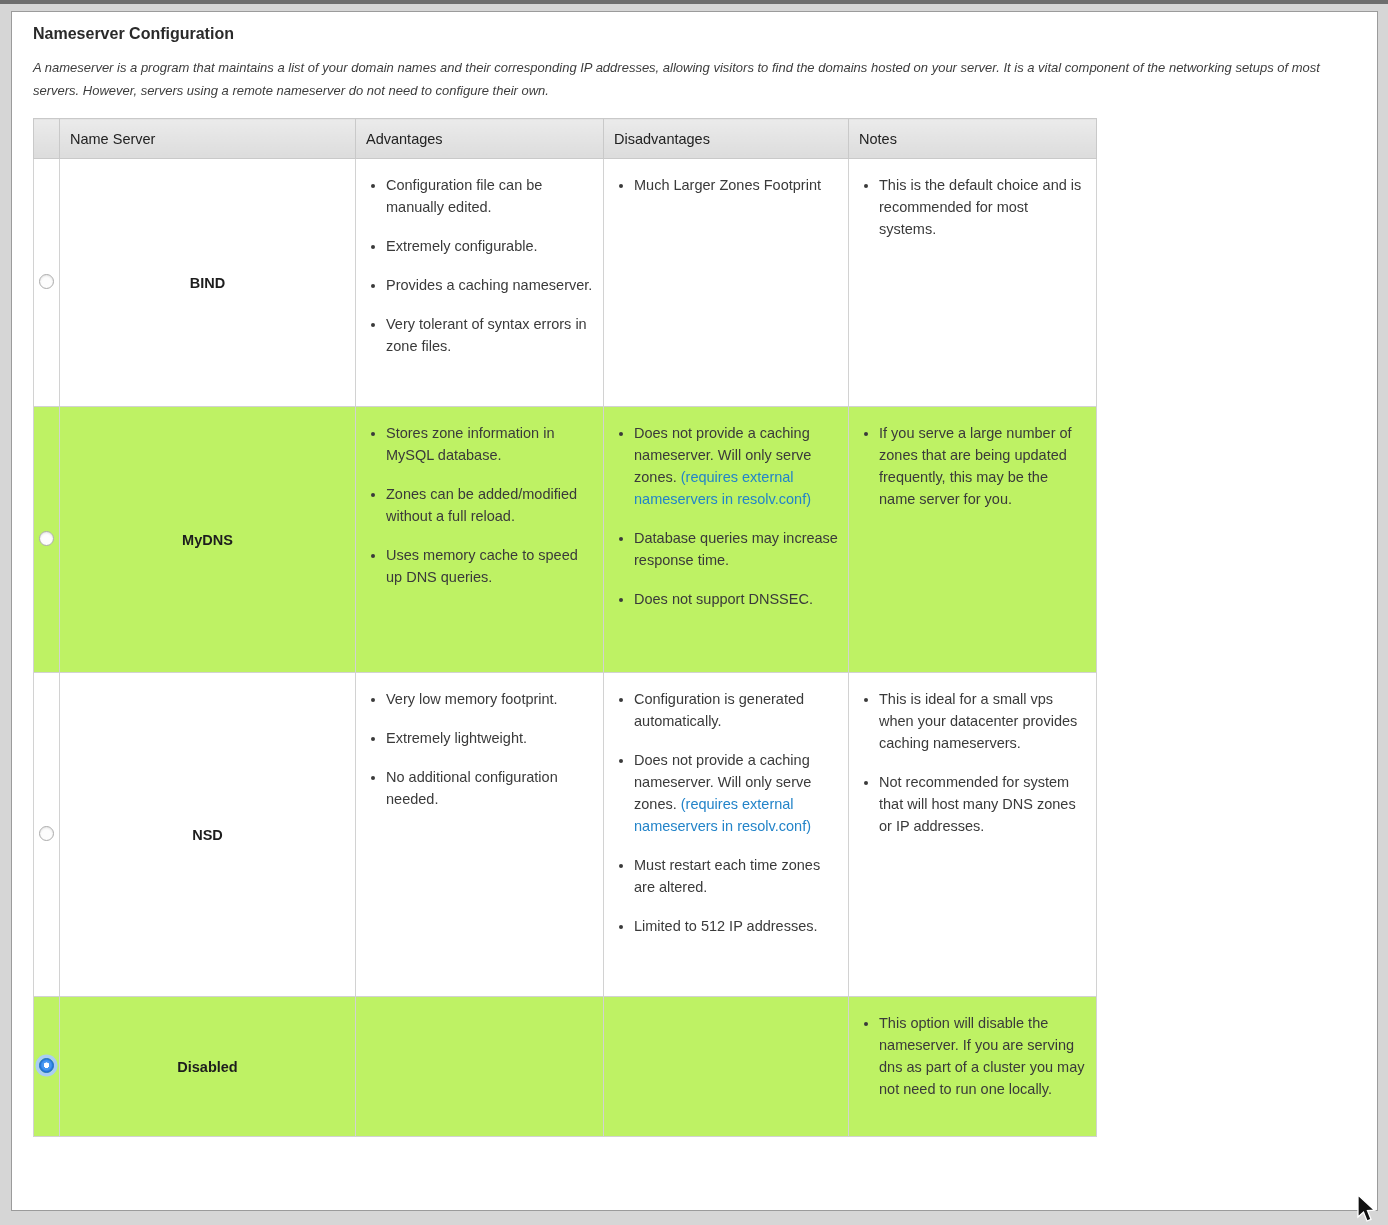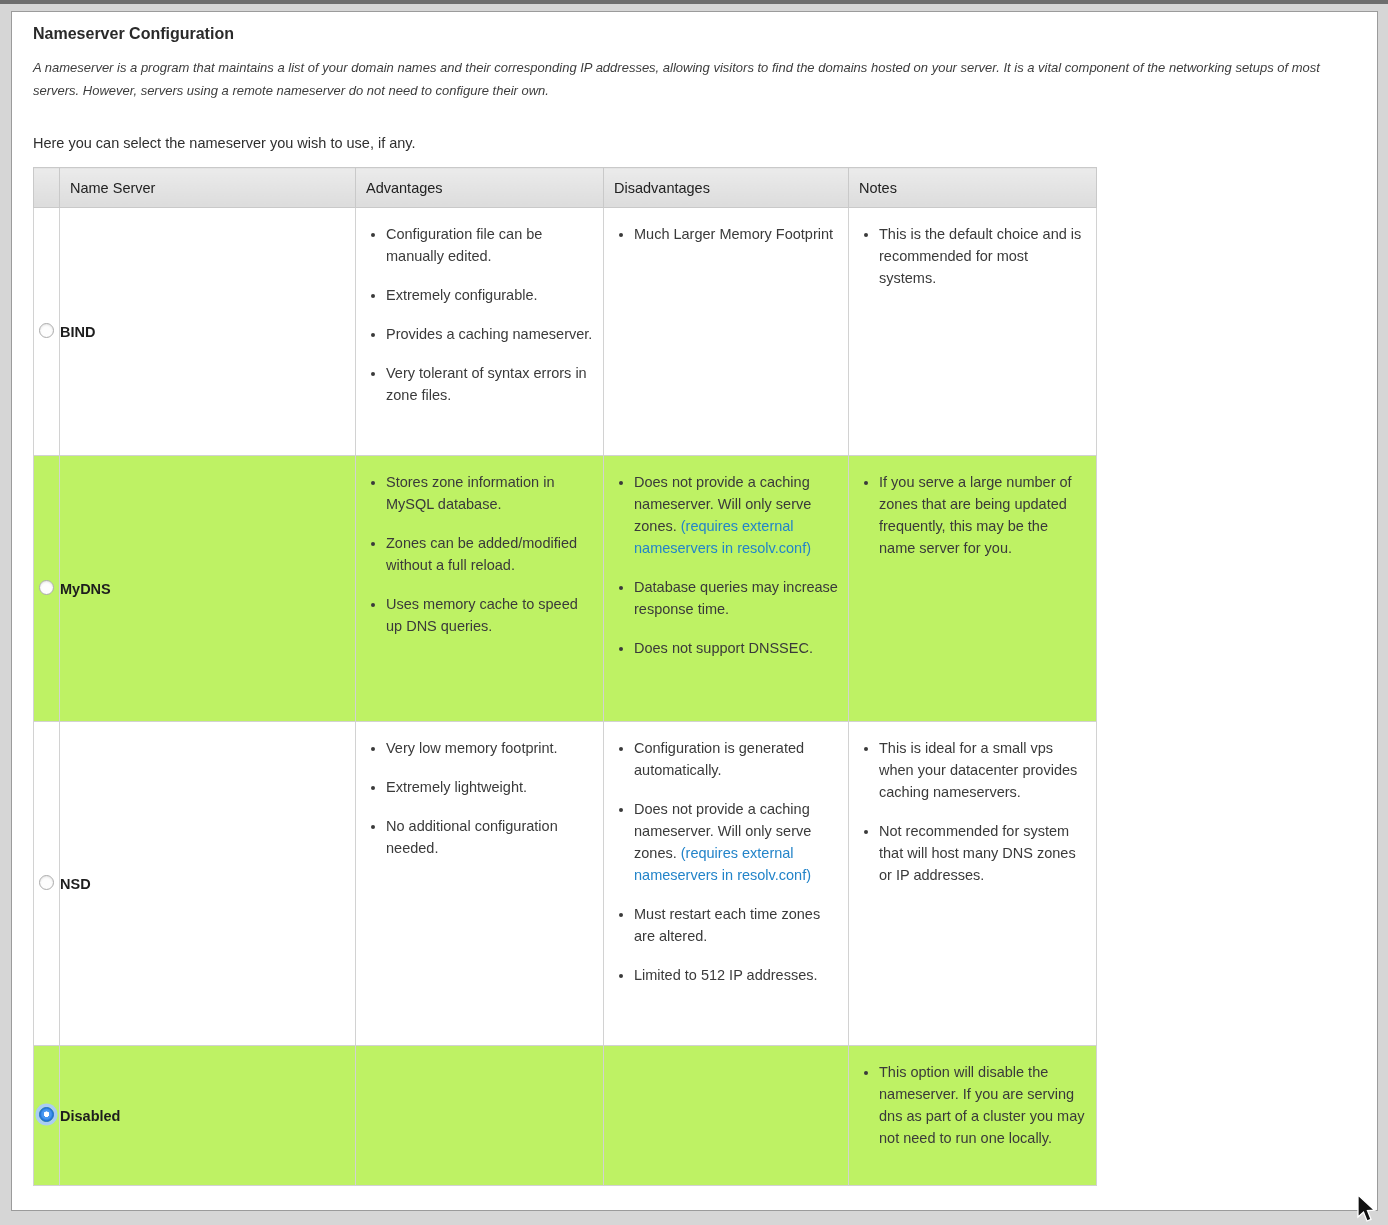--- a/index.html
+++ b/index.html
@@ -72,21 +72,21 @@
   .ns-table tbody tr.alt td { background:#bef264; }
 
   .ns-table tbody tr:nth-child(1) td { height:248px; }
   .ns-table tbody tr:nth-child(2) td { height:266px; }
   .ns-table tbody tr:nth-child(3) td { height:324px; }
   .ns-table tbody tr:nth-child(4) td { height:140px; }
 
   td.radio-cell { vertical-align:middle; text-align:center; }
   td.name-cell {
     vertical-align:middle;
-    text-align:left;
+    text-align:center;
     font-weight:bold;
     color:#1d1d1d;
   }
   ul.cell-list {
     margin:15px 8px 0 14px;
     padding:0 0 10px 16px;
     list-style:disc outside;
   }
   ul.cell-list li {
     margin-bottom:17px;
@@ -120,21 +120,20 @@
 </style>
 </head>
 <body>
 
 <div class="top-strip"></div>
 
 <div class="panel">
   <div class="panel-inner">
     <h1 class="page-title">Nameserver Configuration</h1>
     <p class="intro">A nameserver is a program that maintains a list of your domain names and their corresponding IP addresses, allowing visitors to find the domains hosted on your server. It is a vital component of the networking setups of most servers. However, servers using a remote nameserver do not need to configure their own.</p>
-    <p class="instruction">Here you can select the nameserver you wish to use, if any.</p>
 
     <table class="ns-table">
       <colgroup>
         <col style="width:26px">
         <col style="width:296px">
         <col style="width:248px">
         <col style="width:245px">
         <col style="width:248px">
       </colgroup>
       <thead>
@@ -153,21 +152,21 @@
             <td class="list-cell">
               <ul class="cell-list">
                 <li>Configuration file can be manually edited.</li>
                 <li>Extremely configurable.</li>
                 <li>Provides a caching nameserver.</li>
                 <li>Very tolerant of syntax errors in zone files.</li>
               </ul>
             </td>
             <td class="list-cell">
               <ul class="cell-list">
-                <li>Much Larger Memory Footprint</li>
+                <li>Much Larger Zones Footprint</li>
               </ul>
             </td>
             <td class="list-cell">
               <ul class="cell-list">
                 <li>This is the default choice and is recommended for most systems.</li>
               </ul>
             </td>
           </tr>
           <tr class="alt">
             <td class="radio-cell"><span class="radio" role="radio" aria-checked="false"></span></td>

